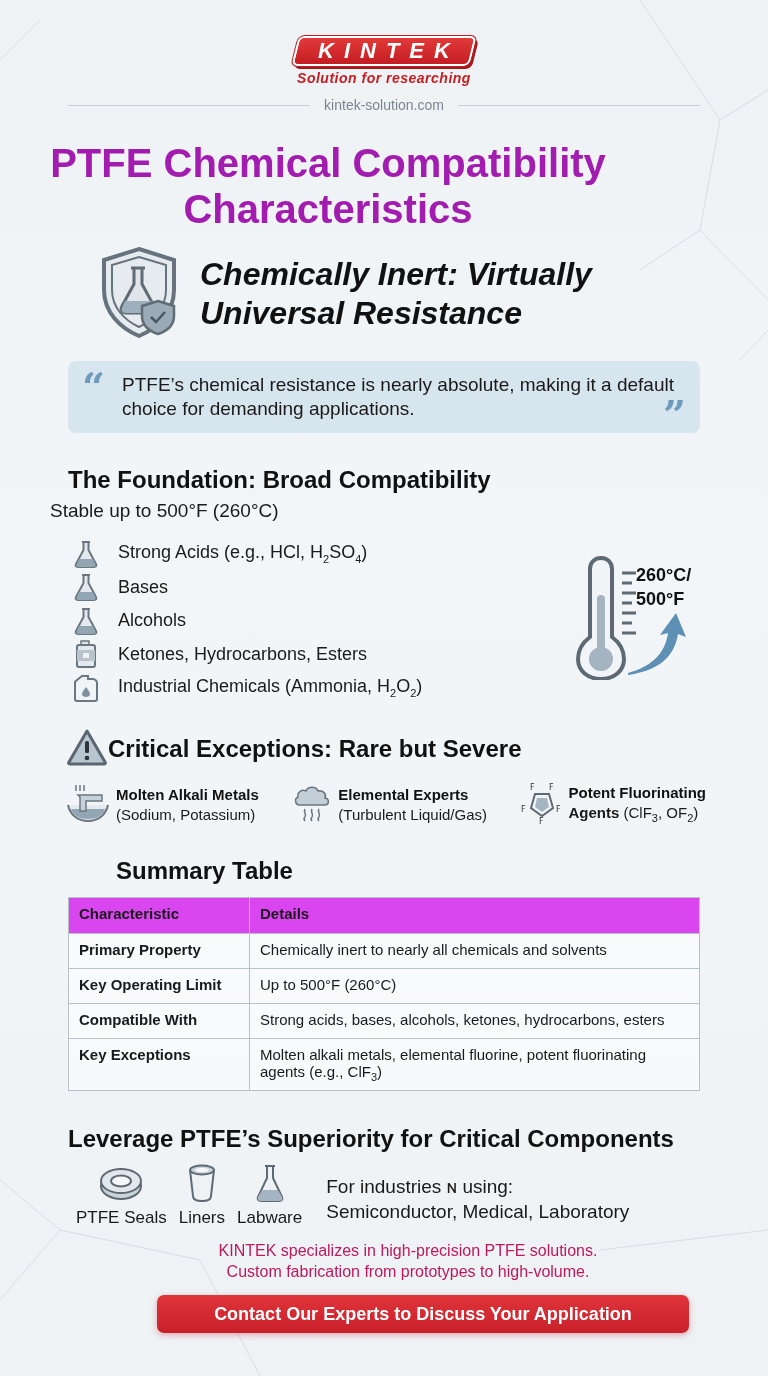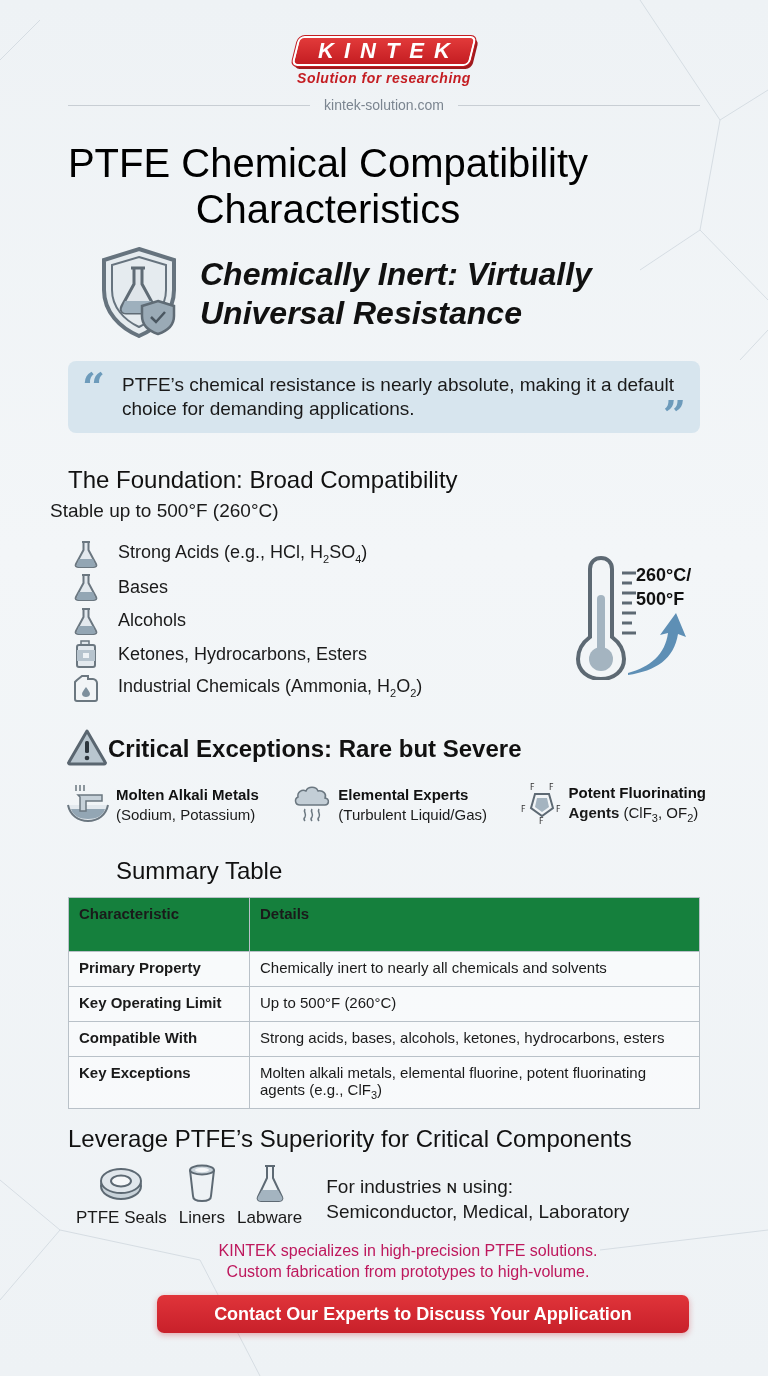--- a/index.html
+++ b/index.html
@@ -28,38 +28,38 @@
     font-size: 22px; letter-spacing: 10px; line-height: 26px; padding-left: 10px;
   }
   .logo-tag { margin-top: 4px; color: #c41d22; font-weight: bold; font-style: italic; font-size: 14px; letter-spacing: 0.5px; }
   .url-row { position: absolute; top: 97px; left: 68px; width: 632px; display: flex; align-items: center; gap: 14px; }
   .url-row .rule { flex: 1; height: 1px; background: #c8ced4; }
   .url-row .url { color: #7b8590; font-size: 14px; }
 
   
   .main-title {
     position: absolute; top: 140px; left: 0; width: 656px; text-align: center;
-    color: #000000; font-size: 40px; line-height: 46px; font-weight: normal;
+    color: #a21caf; font-size: 40px; line-height: 46px; font-weight: bold;
   }
 
   
   .hero { position: absolute; top: 246px; left: 98px; display: flex; align-items: center; gap: 20px; }
   .hero-title { font-size: 32px; font-weight: bold; line-height: 39px; color: #111; font-style: italic; }
 
   
   .quote {
     position: absolute; top: 361px; left: 68px; width: 632px; height: 72px;
     background: #d7e5ee; border-radius: 8px;
   }
   .quote .q-open { position: absolute; left: 14px; top: 2px; font-size: 40px; font-weight: bold; color: #6d9bbb; font-family: "DejaVu Serif", serif; }
   .quote .q-close { position: absolute; right: 14px; top: 30px; font-size: 40px; font-weight: bold; color: #6d9bbb; font-family: "DejaVu Serif", serif; }
   .quote .q-text { position: absolute; left: 54px; top: 12px; width: 560px; font-size: 19px; line-height: 24px; color: #1a1a1a; }
 
   
-  .section-h { position: absolute; font-size: 24px; font-weight: normal; color: #111; }
+  .section-h { position: absolute; font-size: 24px; font-weight: bold; color: #111; }
   .sub { position: absolute; font-size: 19px; color: #1a1a1a; }
   .comp-list { position: absolute; top: 537px; left: 72px; }
   .comp-item { display: flex; align-items: center; height: 33.5px; }
   .comp-item .ic { width: 28px; height: 28px; margin-right: 18px; display: flex; align-items: center; justify-content: center; }
   .comp-item .lbl { font-size: 18px; color: #1a1a1a; }
   sub { font-size: 11px; }
 
   .thermo { position: absolute; top: 555px; left: 570px; width: 140px; height: 125px; }
   .thermo-lbl { position: absolute; top: 563px; left: 636px; font-size: 18px; font-weight: bold; line-height: 24px; color: #111; }
 
@@ -67,21 +67,21 @@
   .exc-head { position: absolute; top: 728px; left: 66px; display: flex; align-items: center; gap: 0; }
   .exc-head h2 { font-size: 24px; font-weight: bold; }
   .exc-row { position: absolute; top: 782px; left: 66px; width: 640px; display: flex; justify-content: space-between; }
   .exc-item { display: flex; align-items: center; gap: 6px; }
   .exc-item .t1 { font-size: 15px; font-weight: bold; line-height: 20px; color: #111; }
   .exc-item .t2 { font-size: 15px; line-height: 20px; color: #1a1a1a; }
 
   
   .tbl { position: absolute; top: 897px; left: 68px; width: 632px; border-collapse: collapse; font-size: 15px; }
   .tbl th, .tbl td { border: 1px solid #b9c1c8; padding: 7px 10px; text-align: left; vertical-align: top; color: #1a1a1a; }
-  .tbl th { background: #15803d; font-weight: bold; height: 54px; }
+  .tbl th { background: #d946ef; font-weight: bold; height: 36px; }
   .tbl td:first-child { width: 181px; font-weight: bold; }
   .tbl tr { background: rgba(255,255,255,0.5); }
   .tbl td { height: 35px; }
 
   
   .lev-row { position: absolute; top: 1164px; left: 76px; display: flex; align-items: flex-start; }
   .prod { display: flex; flex-direction: column; align-items: center; margin-right: 12px; }
   .prod .ic { height: 38px; display: flex; align-items: flex-end; justify-content: center; }
   .prod .lbl { font-size: 17px; margin-top: 6px; color: #1a1a1a; }
   .industries { margin-left: 12px; margin-top: 10px; font-size: 19px; line-height: 25px; color: #1a1a1a; }

